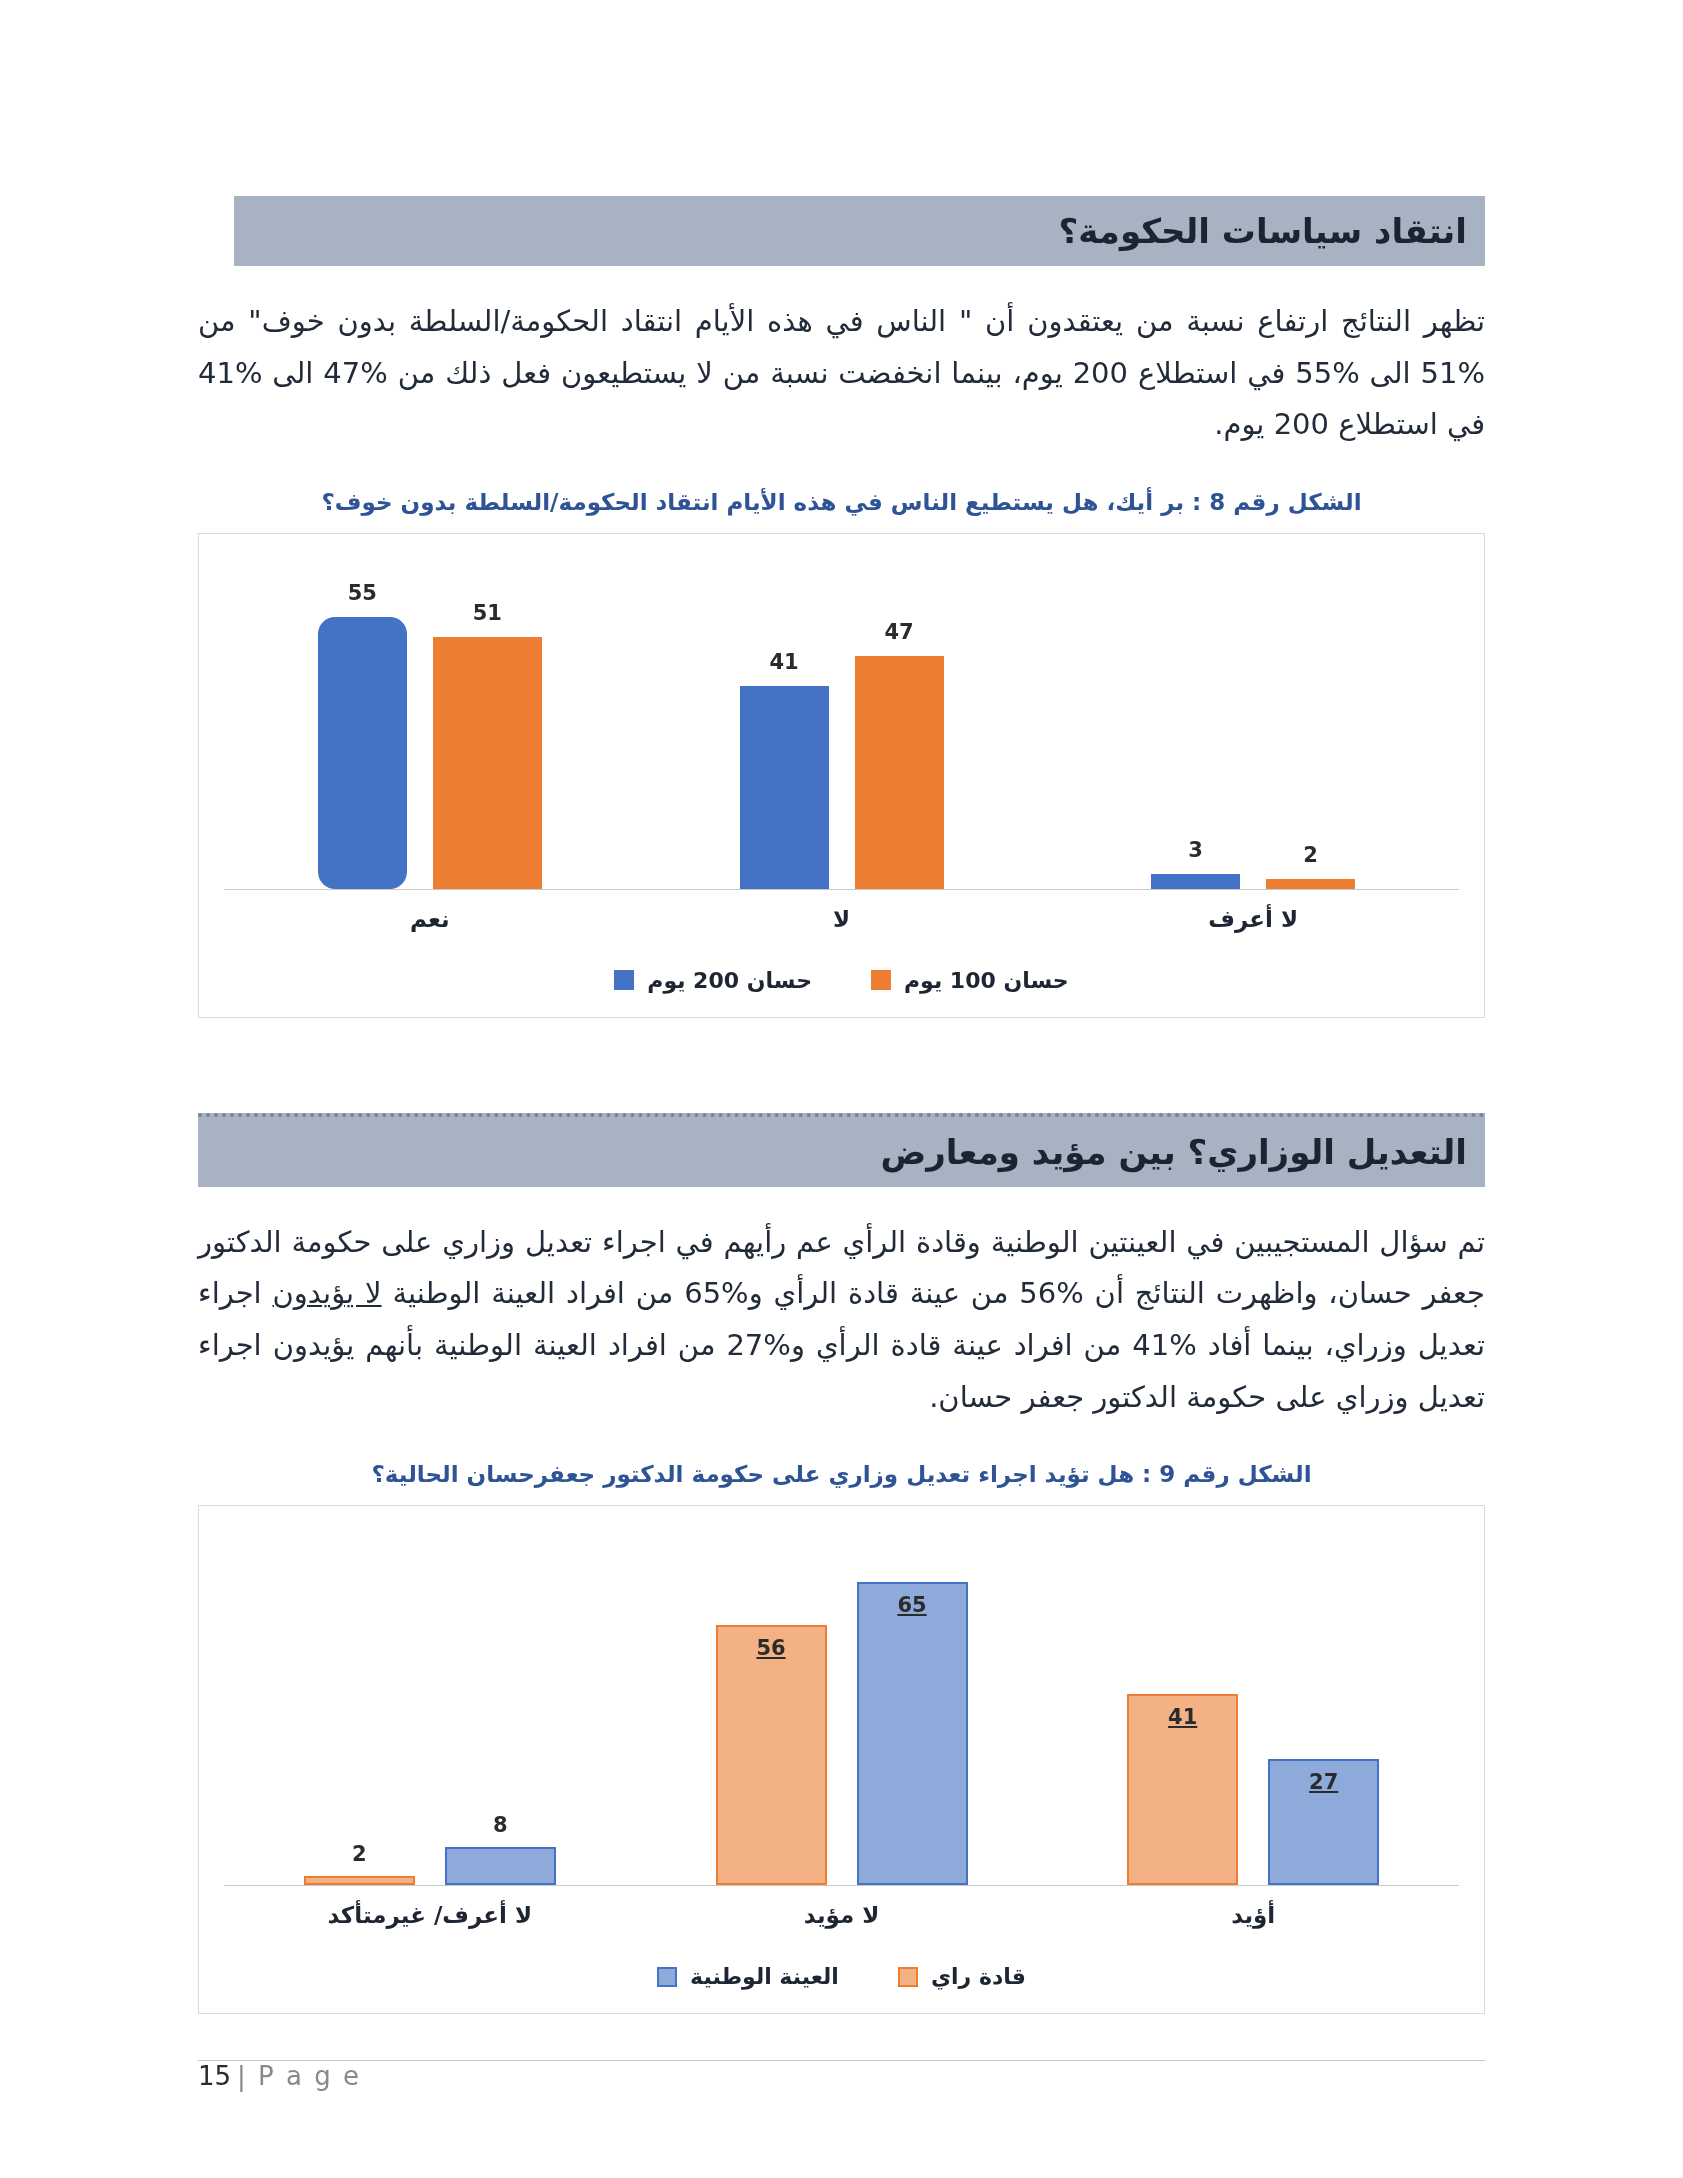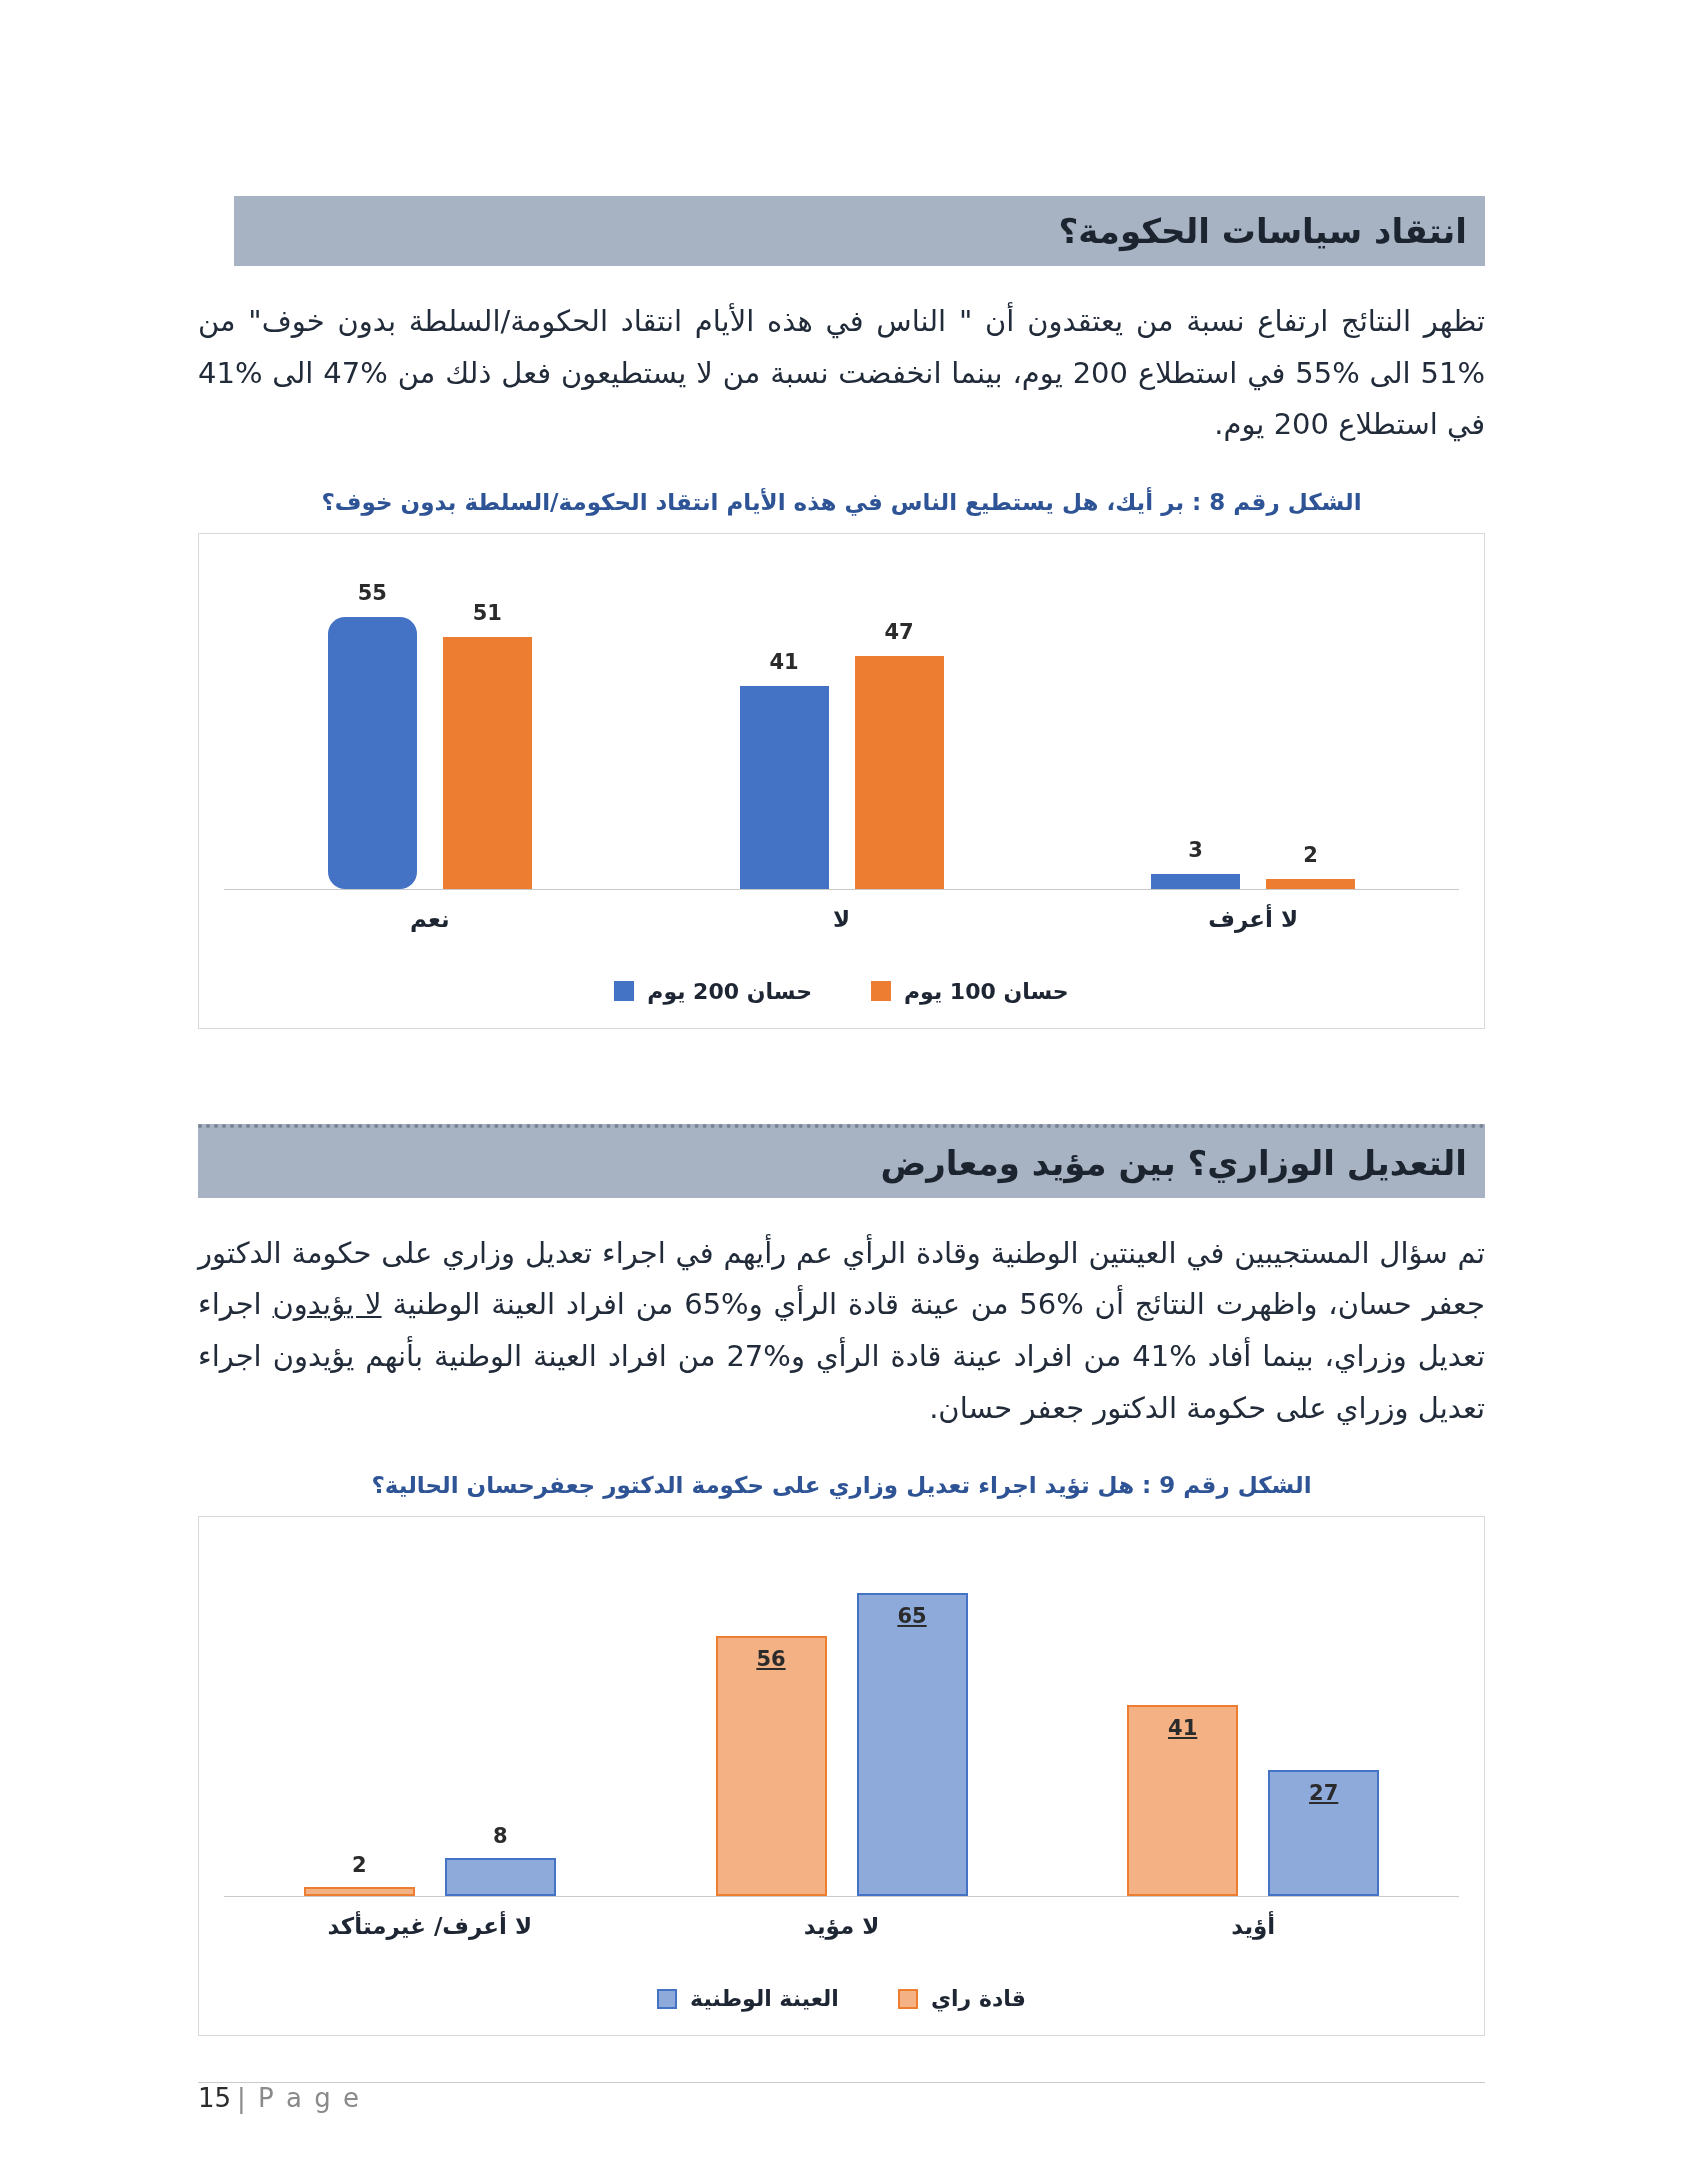--- a/index.html
+++ b/index.html
@@ -20,21 +20,21 @@
              padding:28px 25px 18px;direction:ltr;box-sizing:border-box;}
   .plot{display:flex;align-items:flex-end;border-bottom:1.5px solid #c9c9c9;}
   .slot{flex:1;display:flex;align-items:flex-end;justify-content:center;}
   .bar{position:relative;box-sizing:border-box;}
   .bar-label{position:absolute;left:50%;transform:translateX(-50%);
              font-size:21px;font-weight:bold;color:#2b2b2b;white-space:nowrap;}
   .bar-label.above{top:-36px;}
   .bar-label.inside{top:9px;text-decoration:underline;}
   .cat-row{display:flex;margin-top:16px;}
   .cat{flex:1;text-align:center;font-size:23px;font-weight:bold;color:#1f2633;}
-  .legend{display:flex;justify-content:center;align-items:center;gap:59px;margin-top:47px;padding-bottom:6px;}
+  .legend{display:flex;justify-content:center;align-items:center;gap:59px;margin-top:36px;padding-bottom:6px;}
   .legend-item{display:flex;align-items:center;gap:13px;font-size:22px;font-weight:bold;color:#1f2633;}
   .swatch{width:20px;height:20px;display:inline-block;box-sizing:border-box;}
 
   .footer{margin-top:46px;border-top:1.5px solid #cbcbcb;
           direction:ltr;text-align:left;font-size:26px;}
   .pn{color:#2b2b2b;}
   .pl{color:#8a8a8a;letter-spacing:2px;margin-left:6px;}
 </style>
 </head>
 <body>
@@ -49,21 +49,21 @@
     <p class="body-text">تظهر النتائج ارتفاع نسبة من يعتقدون أن " الناس في هذه الأيام انتقاد الحكومة/السلطة بدون خوف" من %51 الى %55 في استطلاع 200 يوم، بينما انخفضت نسبة من لا يستطيعون فعل ذلك من %47 الى %41 في استطلاع 200 يوم.</p>
 
     <div class="fig-caption">الشكل رقم 8 : بر أيك، هل يستطيع الناس في هذه الأيام انتقاد الحكومة/السلطة بدون خوف؟</div>
 
     <div class="chart-box">
         <div class="plot" style="height: 327px;">
           <div class="slot" style="column-gap: 26px;">
             <div class="bar" style="height: 272px; width: 89px; background: rgb(68, 114, 196); border-radius: 17px;">
               <div class="bar-label above">55</div>
             </div>
-            <div class="bar" style="height: 252px; width: 89px; background: rgb(237, 125, 49);">
+            <div class="bar" style="height: 252px; width: 109px; background: rgb(237, 125, 49);">
               <div class="bar-label above">51</div>
             </div>
           </div>
           <div class="slot" style="column-gap: 26px;">
             <div class="bar" style="height: 203px; width: 89px; background: rgb(68, 114, 196);">
               <div class="bar-label above">41</div>
             </div>
             <div class="bar" style="height: 233px; width: 89px; background: rgb(237, 125, 49);">
               <div class="bar-label above">47</div>
             </div>

